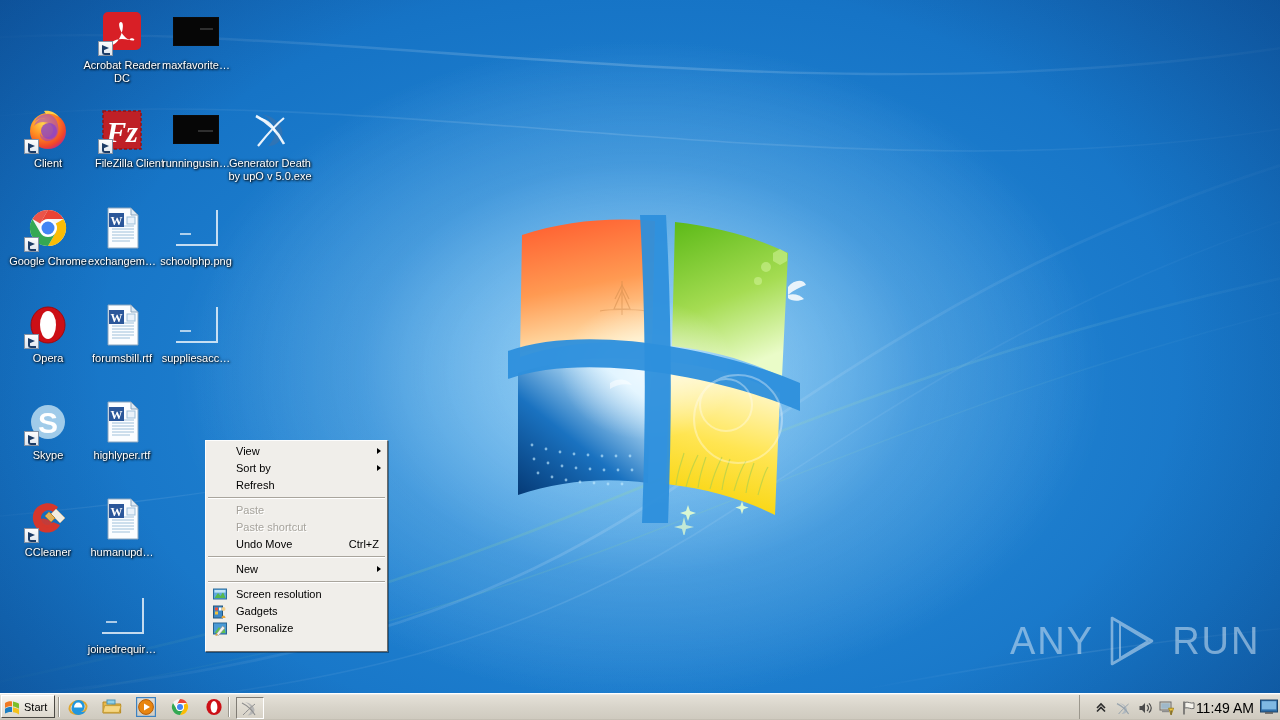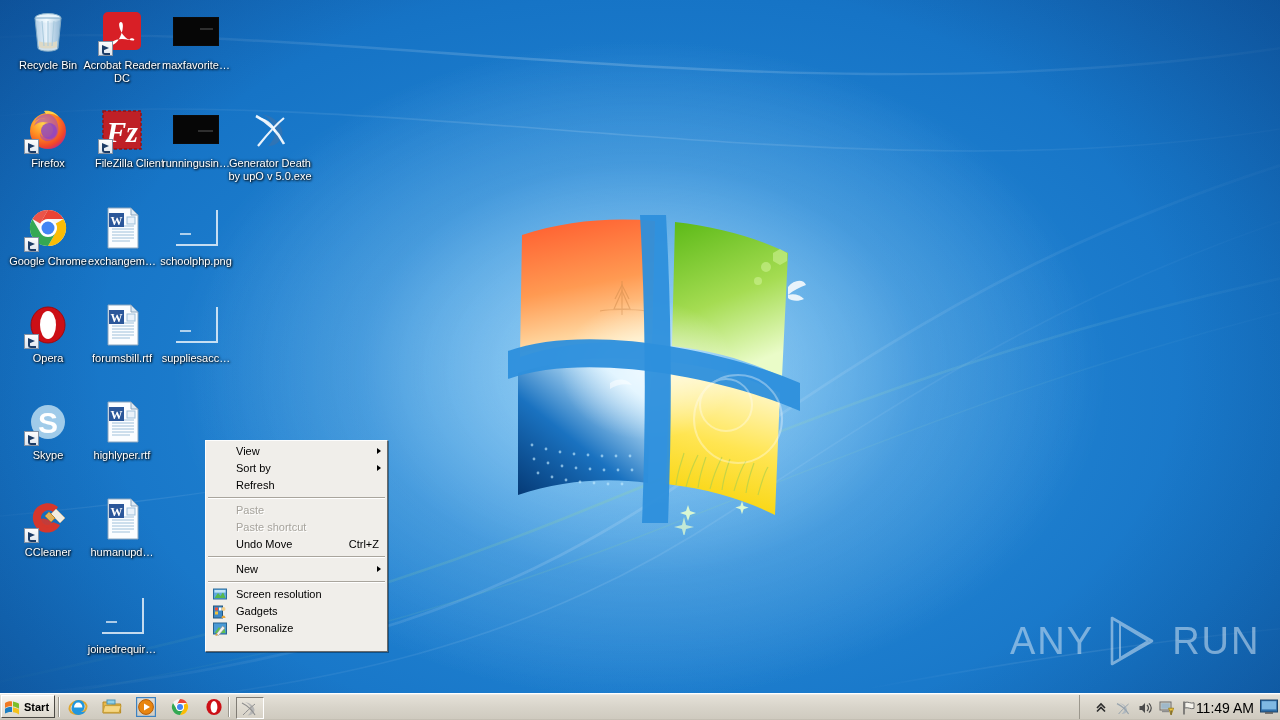--- a/index.html
+++ b/index.html
@@ -101,21 +101,21 @@
     border-top:1px solid #ffffff;
     -webkit-user-select:none;user-select:none;
   }
   #start-button{
     position:absolute;left:1px;top:1px;width:54px;height:23px;
     background:linear-gradient(#f6f4ef,#ddd8cd);
     border-top:1px solid #ffffff;border-left:1px solid #ffffff;
     border-right:1px solid #4c4a45;border-bottom:1px solid #4c4a45;
     display:flex;align-items:center;gap:3px;padding-left:2px;box-sizing:border-box;
   }
-  #start-button .stxt{font-size:11px;font-weight:bold;color:#000;}
+  #start-button .stxt{font-size:11px;font-weight:normal;color:#000;}
   .qlaunch{position:absolute;top:3px;width:20px;height:20px;}
   #tb-divider-1{position:absolute;left:58px;top:3px;width:0;height:20px;border-left:1px solid #9b978d;border-right:1px solid #fdfdfd;}
   #tb-divider-2{position:absolute;left:228px;top:3px;width:0;height:20px;border-left:1px solid #9b978d;border-right:1px solid #fdfdfd;}
   #task-button{
     position:absolute;left:236px;top:3px;width:26px;height:20px;
     background:linear-gradient(#e9e5dc,#d6d1c6);
     border-top:1px solid #807c74;border-left:1px solid #807c74;
     border-right:1px solid #ffffff;border-bottom:1px solid #ffffff;
   }
   #tray{
@@ -291,39 +291,20 @@
       <g fill="none" stroke="#cfe3f4" stroke-width="2.6" stroke-linejoin="round">
         <path d="M 10 6 L 10 52 L 50 29 Z"></path>
         <path d="M 18 12 L 18 46 L 46 29 Z" stroke-width="2"></path>
       </g>
     </svg>
     <span class="wm-txt">RUN</span>
   </div>
 
   <div id="icon-layer">
 
-    <div class="desk-icon" style="left:6px;top:8px;">
-      <div class="glyph">
-        <svg width="48" height="48" viewBox="0 0 48 48">
-          <defs>
-              <linearGradient id="rb" x1="0" y1="0" x2="1" y2="0">
-            <stop offset="0" stop-color="#cfe4f2" stop-opacity="0.85"></stop>
-            <stop offset="0.45" stop-color="#f4fbff" stop-opacity="0.95"></stop>
-            <stop offset="1" stop-color="#a8c8de" stop-opacity="0.85"></stop>
-              </linearGradient>
-            </defs>
-          <ellipse cx="24" cy="10" rx="13" ry="4.4" fill="#e8f4fb" stroke="#8fb6cf"></ellipse>
-          <path d="M 11 10 L 14 40 C 14 43 34 43 34 40 L 37 10 Z" fill="url(#rb)" stroke="#7fa9c6"></path>
-          <ellipse cx="24" cy="40" rx="10" ry="3.2" fill="#cfe0ec" stroke="#7fa9c6"></ellipse>
-          <path d="M 15 33 C 19 35 29 35 33 33 L 33 39 C 29 41 19 41 15 39 Z" fill="#ddd9c6"></path>
-          <path d="M 18 13 L 20 38 M 24 13 L 24 38 M 30 13 L 28 38" stroke="#a9cade" stroke-width="1" fill="none"></path>
-        </svg>
-      </div>
-      <div class="lbl">Recycle Bin</div>
-    </div>
 
     <div class="desk-icon" style="left:80px;top:8px;">
       <div class="glyph">
         <svg width="48" height="48" viewBox="0 0 48 48">
           <rect x="5" y="4" width="38" height="38" rx="5" fill="#d81f26"></rect>
           <path d="M 31 32 C 24 30 18 31 14 34 C 12 35.5 13 37.5 15.5 36.5 C 20 34.6 23 28 24.5 22 C 25.5 17.5 24.8 14 22.8 14 C 20.8 14 20.5 17.5 22.6 22.5 C 25 28.2 29.5 32 34.5 32.6 C 36.6 32.8 37 30.8 35 30.4 C 33.8 30.2 32.5 30.2 31 32 Z" fill="#ffffff"></path>
         </svg>
         <span class="shortcut-arrow"></span>
       </div>
       <div class="lbl">Acrobat Reader DC</div>
@@ -349,21 +330,21 @@
                 <stop offset="1" stop-color="#b4249a"></stop>
               </radialGradient>
             </defs>
           <circle cx="24" cy="25" r="18" fill="url(#ff)"></circle>
           <path d="M 24 8 C 16 8 12 12 11 16 C 14 12 20 11 24 13 C 18 10 12 14 10 20 C 14 15 22 15 26 18 C 30 21 30 27 26 30 C 22 33 17 31 16 27 C 15 31 19 36 25 35 C 32 34 36 27 34 19 C 33 14 30 9 24 8 Z" fill="#9a3fd0" opacity="0.55"></path>
           <circle cx="25" cy="25" r="8" fill="#8b44c8" opacity="0.8"></circle>
           <path d="M 20 5 C 26 4 32 7 35 11 C 31 8 26 7 22 8 Z" fill="#ffd04a"></path>
         </svg>
         <span class="shortcut-arrow"></span>
       </div>
-      <div class="lbl">Firefox</div>
+      <div class="lbl">Client</div>
     </div>
 
     <div class="desk-icon" style="left:80px;top:106px;text-align:right;">
       <div class="glyph">
         <svg width="48" height="48" viewBox="0 0 48 48">
           <rect x="5" y="5" width="38" height="38" fill="#bf2026"></rect>
           <rect x="5" y="5" width="38" height="38" fill="none" stroke="#8d1418" stroke-width="1.5" stroke-dasharray="3 2"></rect>
           <text x="24" y="36" font-family="Liberation Serif, serif" font-size="30" font-style="italic" font-weight="bold" fill="#ffffff" text-anchor="middle">Fz</text>
         </svg>
         <span class="shortcut-arrow"></span>

